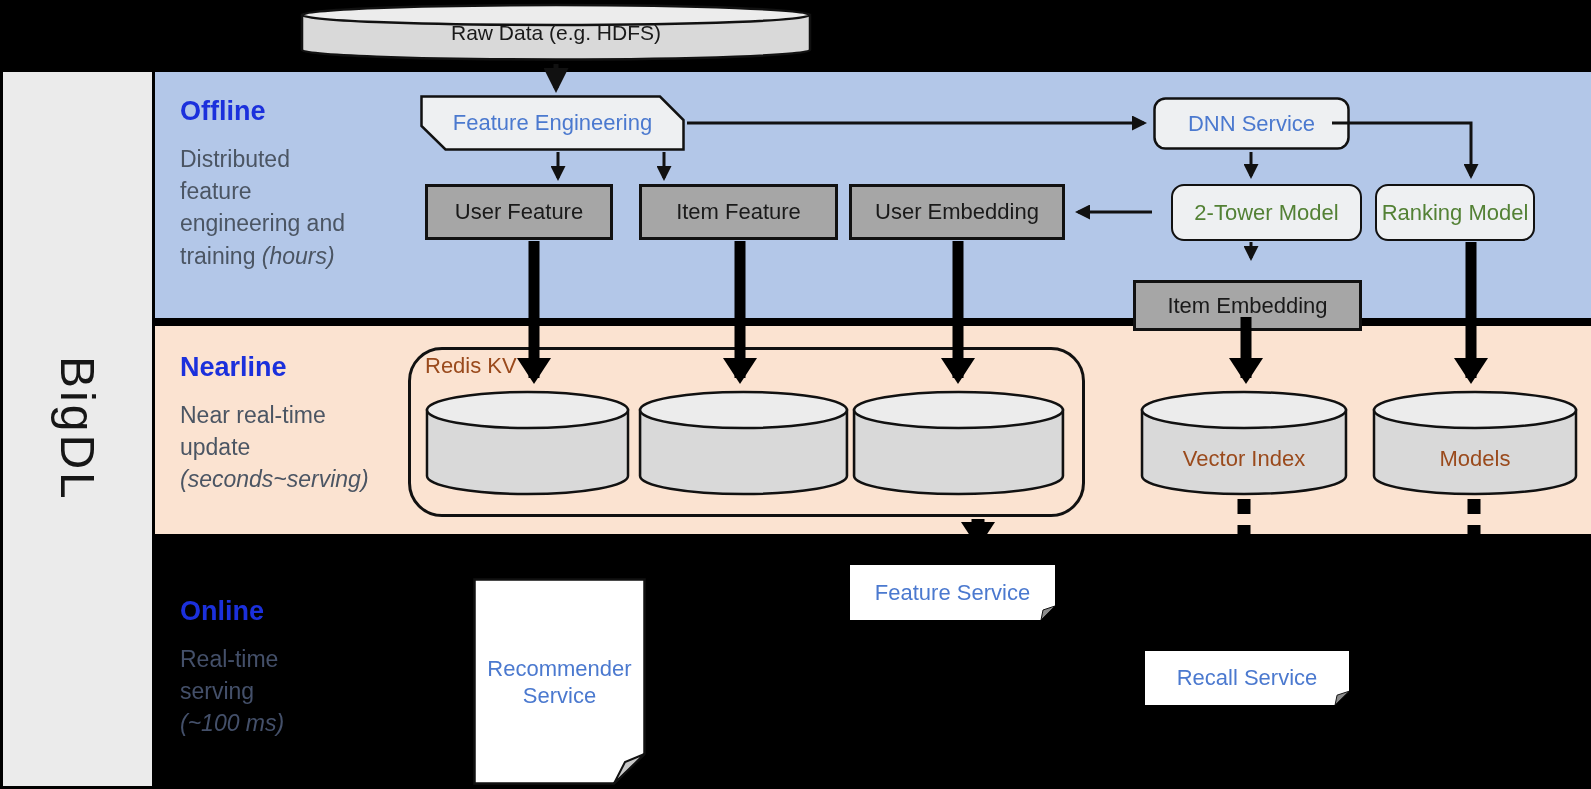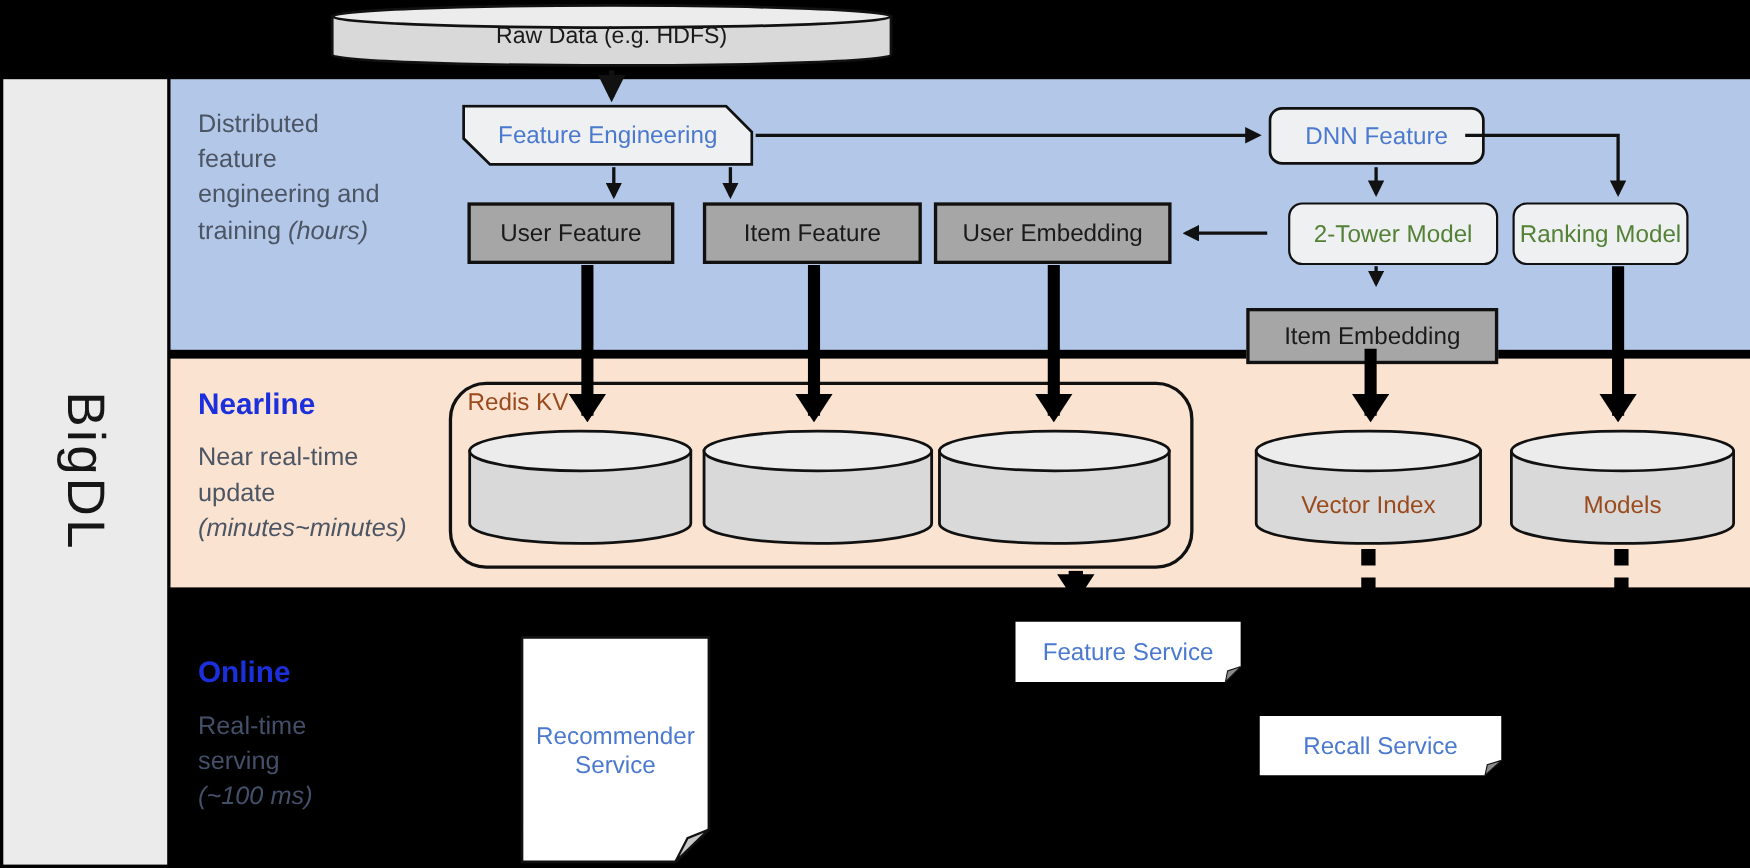--- a/index.html
+++ b/index.html
@@ -48,35 +48,36 @@
 <div class="canvas">
 
   <div class="abs sidebar">
     <span class="sidebar-text">BigDL</span>
   </div>
 
   <div class="abs band band-offline"></div>
   <div class="abs band band-nearline"></div>
 
   <div class="abs section" style="left:180px;top:96px;">
+    <div class="section-title">Offline</div>
     <div class="section-sub">
       <span>Distributed</span><br>
       <span>feature</span><br>
       <span>engineering and</span><br>
       <span>training</span>
       <span class="it">(hours)</span>
     </div>
   </div>
 
   <div class="abs section" style="left:180px;top:352px;">
     <div class="section-title">Nearline</div>
     <div class="section-sub">
       <span>Near real-time</span><br>
       <span>update</span><br>
-      <span class="it">(minutes~minutes)</span>
+      <span class="it">(seconds~serving)</span>
     </div>
   </div>
 
   <div class="abs section online" style="left:180px;top:596px;">
     <div class="section-title">Online</div>
     <div class="section-sub">
       <span>Real-time</span><br>
       <span>serving</span><br>
       <span class="it">(~100 ms)</span>
     </div>
@@ -94,21 +95,21 @@
     <svg class="shape-svg" viewBox="0 0 265 56" preserveAspectRatio="none">
       <path d="M1.5,1.5 H240 L263.5,25 V54.5 H25.5 L1.5,31 Z" fill="#eef0f2" stroke="#111" stroke-width="2.5"></path>
     </svg>
     <div class="nlabel txt-blue">Feature Engineering</div>
   </div>
 
   <div class="abs" style="left:1153px;top:97px;width:197px;height:53px;">
     <svg class="shape-svg" viewBox="0 0 197 53" preserveAspectRatio="none">
       <path d="M12.5,1.5 H184.5 A11,11 0 0 1 195.5,12.5 V40.5 A11,11 0 0 1 184.5,51.5 H12.5 A11,11 0 0 1 1.5,40.5 V12.5 A11,11 0 0 1 12.5,1.5 Z" fill="#eef0f2" stroke="#111" stroke-width="2.5"></path>
     </svg>
-    <div class="nlabel txt-blue">DNN Feature</div>
+    <div class="nlabel txt-blue">DNN Service</div>
   </div>
 
   <div class="abs gray-box" style="left:425px;top:184px;width:188px;height:56px;">
     <div class="nlabel">User Feature</div>
   </div>
   <div class="abs gray-box" style="left:639px;top:184px;width:199px;height:56px;">
     <div class="nlabel">Item Feature</div>
   </div>
   <div class="abs gray-box" style="left:849px;top:184px;width:216px;height:56px;padding-left:29px;">
     <div class="nlabel">User Embedding</div>
@@ -163,29 +164,29 @@
   </div>
 
   <div class="abs" style="left:473px;top:578px;width:173px;height:208px;">
     <svg class="shape-svg" viewBox="0 0 173 208" preserveAspectRatio="none">
       <path d="M1.5,1.5 H171.5 V176 L141,205.5 H1.5 Z" fill="#ffffff" stroke="#111" stroke-width="2.5"></path>
       <path d="M141,205.5 L171.5,176 L152,184 Z" fill="#c8c8c8" stroke="#111" stroke-width="2"></path>
     </svg>
     <div class="nlabel txt-blue" style="padding:0 12px;">Recommender Service</div>
   </div>
 
-  <div class="abs" style="left:923px;top:565px;width:205px;height:55px;">
+  <div class="abs" style="left:850px;top:565px;width:205px;height:55px;">
     <svg class="shape-svg" viewBox="0 0 205 55" preserveAspectRatio="none">
       <path d="M0,0 H205 V41 L191,55 H0 Z" fill="#ffffff"></path>
       <path d="M191,55 L205,41 L193,45 Z" fill="#8a8a8a" stroke="#111" stroke-width="1"></path>
     </svg>
     <div class="nlabel txt-blue">Feature Service</div>
   </div>
 
-  <div class="abs" style="left:1145px;top:651px;width:204px;height:54px;padding-left:16px;">
+  <div class="abs" style="left:1145px;top:651px;width:204px;height:54px;">
     <svg class="shape-svg" viewBox="0 0 205 55" preserveAspectRatio="none">
       <path d="M0,0 H205 V41 L191,55 H0 Z" fill="#ffffff"></path>
       <path d="M191,55 L205,41 L193,45 Z" fill="#8a8a8a" stroke="#111" stroke-width="1"></path>
     </svg>
     <div class="nlabel txt-blue">Recall Service</div>
   </div>
 
 
   <svg class="abs connector-layer" viewBox="0 0 1591 789">
     <defs>

